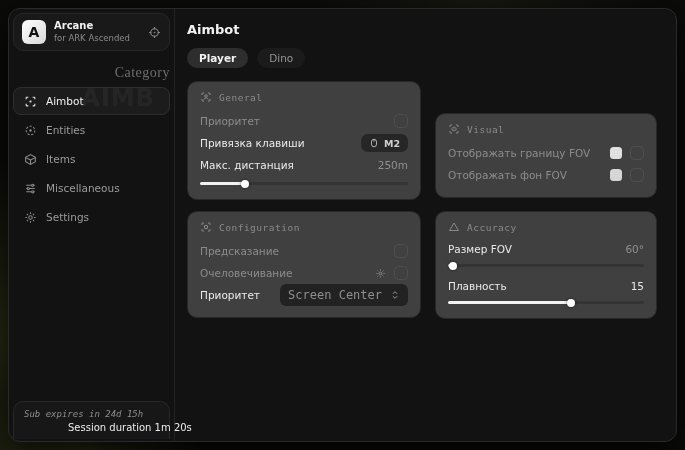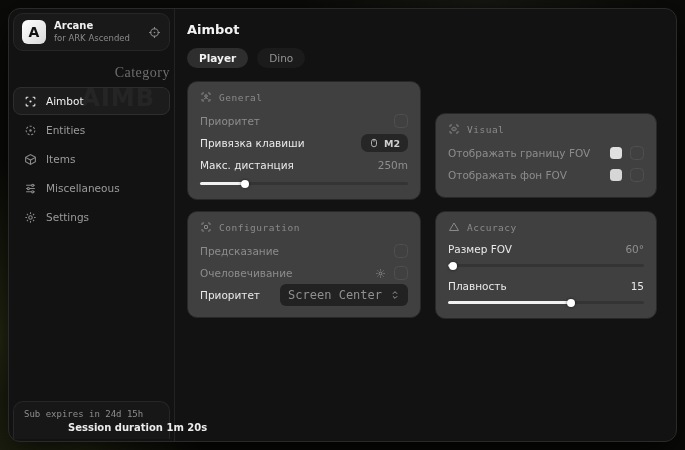--- a/index.html
+++ b/index.html
@@ -70,23 +70,23 @@
     filter:blur(.6px);
     pointer-events:none;
   }
   .side-footer {
     position:absolute; left:4px; right:4px; bottom:2px;
     border:1px solid #272727; border-bottom:none; background:#171717;
     border-radius:10px 10px 0 0; padding:7px 10px 6px;
   }
   .sub-line {
     font-family:"DejaVu Sans Mono","Liberation Mono",monospace;
-    color:#8e8e8e; font-size:9px; margin-bottom:3px; white-space:nowrap;
-  }
-  .sess-line { color:#ececec; font-size:10px; font-weight:bold; white-space:nowrap;padding-left:44px; }
+    color:#8e8e8e; font-size:9px; margin-bottom:3px; white-space:nowrap;font-style:italic;
+  }
+  .sess-line { color:#ececec; font-size:10px; font-weight:normal; white-space:nowrap;padding-left:44px; }
   
   .main { flex:1; padding:13px 12px 12px 12px; position:relative; }
   .page-title { color:#f2f2f2; font-size:13px; font-weight:bold; }
   .tabs { display:flex; gap:9px; margin-top:11px; }
   .tab {
     font-size:10.5px; padding:4px 12px; border-radius:14px;
     background:#1b1b1b; color:#949494; cursor:default;
   }
   .tab.active { background:#2e2e2e; color:#f2f2f2; font-weight:bold; }
   .columns { display:flex; gap:14px; margin-top:13px; align-items:flex-start; }

